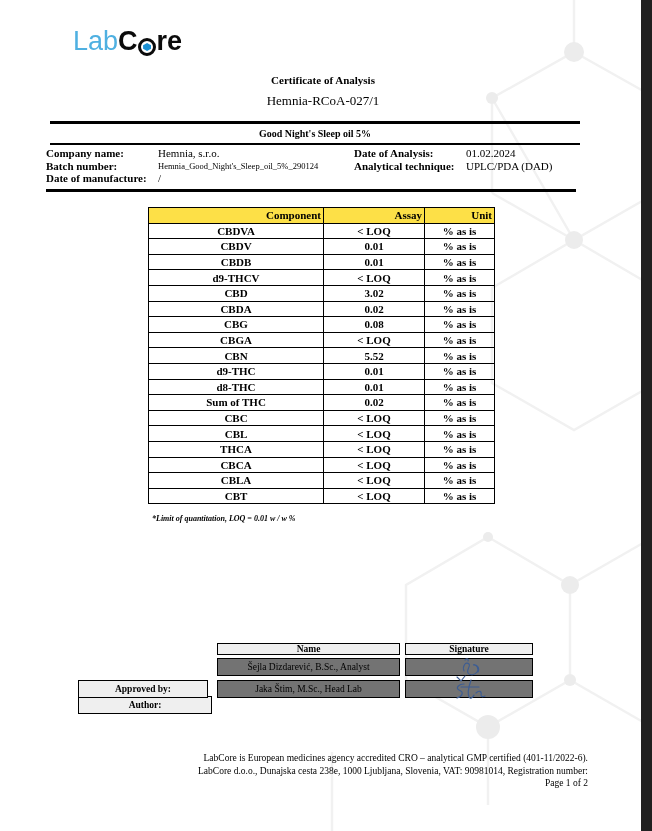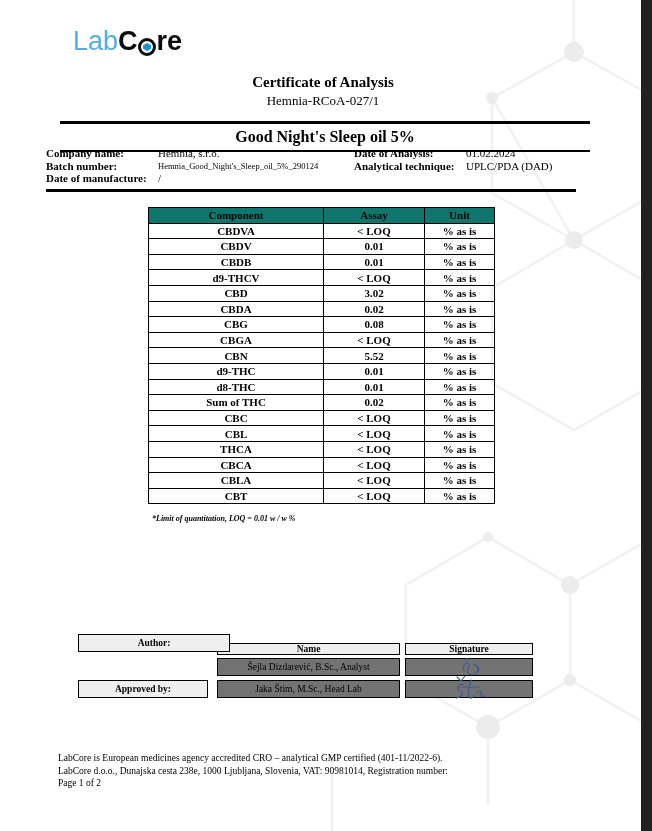--- a/index.html
+++ b/index.html
@@ -13,59 +13,59 @@
         font-size:27px;line-height:30px;white-space:nowrap;}
   .logo .lab{color:#4fb0e1;font-weight:400;}
   .logo .core{color:#0b0b0b;font-weight:700;}
   .o-ring{display:inline-flex;align-items:center;justify-content:center;width:12px;height:12px;
           border:3.4px solid #0b0b0b;border-radius:50%;vertical-align:-1px;margin:0 0.5px;}
   .o-hex{width:8px;height:8px;background:#1b90d3;
          clip-path:polygon(50% 0,100% 27%,100% 73%,50% 100%,0 73%,0 27%);}
 
   
   .title{position:absolute;left:58px;top:74px;width:530px;text-align:center;
-         font-size:15px;font-weight:bold;}
+         font-size:11px;font-weight:bold;}
   .subtitle{position:absolute;left:58px;top:93px;width:530px;text-align:center;font-size:13px;}
 
-  .product-bar{position:absolute;left:60px;top:121px;width:530px;
+  .product-bar{position:absolute;left:50px;top:121px;width:530px;
                border-top:3px solid #000;border-bottom:2.5px solid #000;
-               text-align:center;font-weight:bold;font-size:16px;padding:4px 0;}
+               text-align:center;font-weight:bold;font-size:10px;padding:4px 0;}
 
   
   .info{position:absolute;left:46px;top:147px;width:530px;border-bottom:3px solid #000;
         padding-bottom:4px;display:flex;font-size:11px;line-height:12.5px;}
   .info-col{display:flex;flex-direction:column;}
   .info-col.left{width:308px;}
   .info-col.right{width:222px;}
   .info-row{display:flex;}
   .info-label{font-weight:bold;}
   .info-col.left .info-label{width:112px;flex:0 0 112px;}
   .info-col.right .info-label{width:112px;flex:0 0 112px;}
   .val-small{font-size:8.5px;line-height:12.5px;}
 
   
   table.results{position:absolute;left:148px;top:207px;border-collapse:collapse;
                 font-size:11px;font-weight:bold;text-align:center;}
   table.results th,table.results td{border:1px solid #000;height:14.6px;padding:0 2px;
                 font-weight:bold;}
-  table.results th{background:#0f766e;}
+  table.results th{background:#fde047;text-align:right;}
   .col-component{width:175px;}
   .col-assay{width:101px;}
   .col-unit{width:70px;}
   .footnote{position:absolute;left:152px;top:514px;font-size:8px;font-style:italic;
             font-weight:bold;}
 
   
   .sigbox{position:absolute;border:1px solid #000;display:flex;align-items:center;
           justify-content:center;font-size:9.5px;background:#737373;box-sizing:border-box;}
   .sigbox.gray{background:#efefef;font-weight:bold;}
   .sig-ink{color:#3d5d93;}
 
   
-  .footer{position:absolute;left:58px;top:752px;width:530px;text-align:left;
+  .footer{position:absolute;left:58px;top:752px;width:530px;text-align:right;
           font-size:9.5px;line-height:12.5px;}
   .footer a{color:#2b9fd8;text-decoration:underline;}
 </style>
 </head>
 <body>
 
 <div class="page">
 
   <svg class="bg" viewBox="0 0 652 831" fill="none" xmlns="http://www.w3.org/2000/svg">
     <g stroke="#f1f1f1" stroke-width="2.4">
@@ -239,21 +239,21 @@
           <td>% as is</td>
         </tr>
       </tbody>
   </table>
 
   <div class="footnote">*Limit of quantitation, LOQ = 0.01 w / w %</div>
 
   <div class="sigbox gray" style="left:217px;top:643px;width:183px;height:12px;">Name</div>
   <div class="sigbox gray" style="left:405px;top:643px;width:128px;height:12px;">Signature</div>
 
-  <div class="sigbox gray" style="left:78px;top:634px;width:152px;height:18px;">Author:</div>
+  <div class="sigbox gray" style="left:78px;top:696px;width:134px;height:18px;">Author:</div>
   <div class="sigbox" style="left:217px;top:658px;width:183px;height:18px;">Šejla Dizdarević, B.Sc., Analyst</div>
   <div class="sigbox" style="left:405px;top:658px;width:128px;height:18px;">
     <svg class="sig-ink" width="34" height="22" viewBox="0 0 34 22" fill="none">
       <path d="M13,4 c2,-2 4,-1 3,1" stroke="currentColor" stroke-width="1.1" stroke-linecap="round"></path>
       <path d="M12,15 c-2,-5 2,-10 5,-7 c2,2 -3,6 -1,9 c2,3 7,2 9,-1 c2,-3 0,-8 -4,-7 c4,-1 7,3 5,7" stroke="currentColor" stroke-width="1.1" stroke-linecap="round"></path>
     </svg>
   </div>
 
   <div class="sigbox gray" style="left:78px;top:680px;width:130px;height:18px;">Approved by:</div>
   <div class="sigbox" style="left:217px;top:680px;width:183px;height:18px;">Jaka Štim, M.Sc., Head Lab</div>

